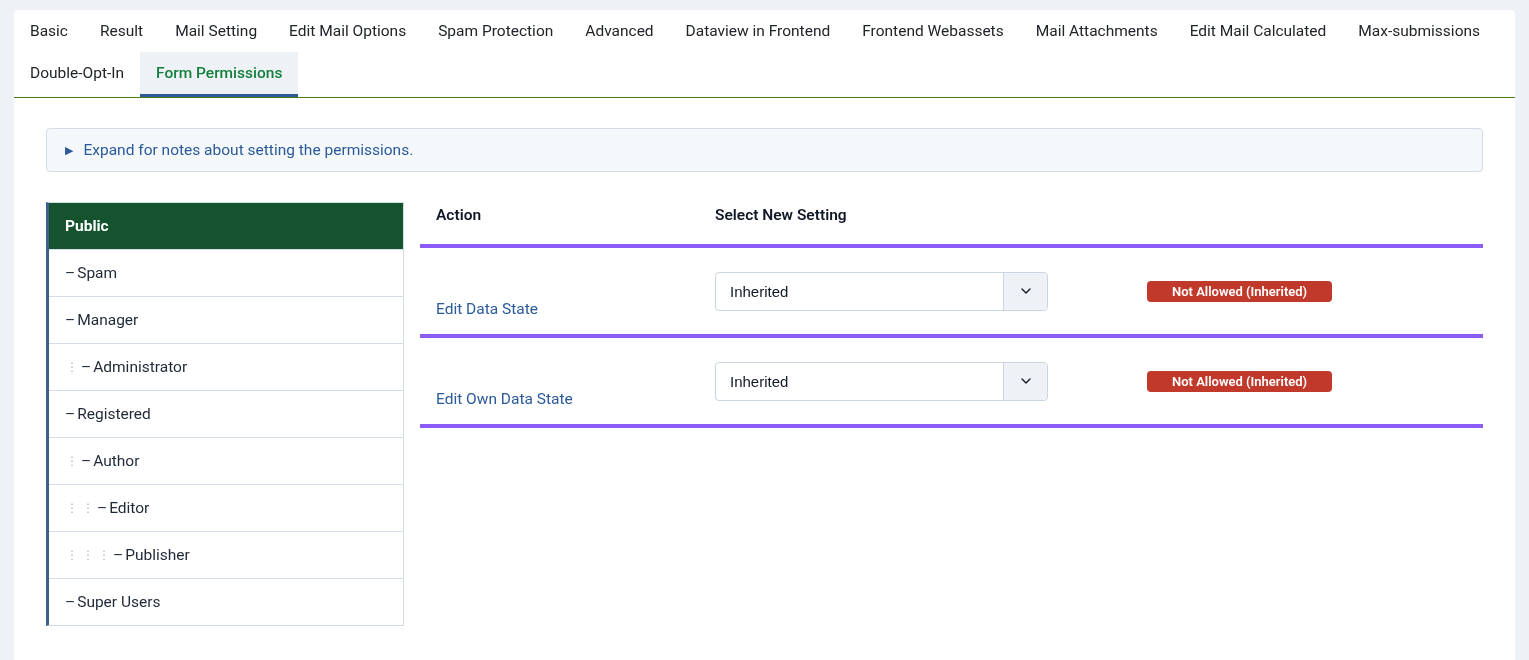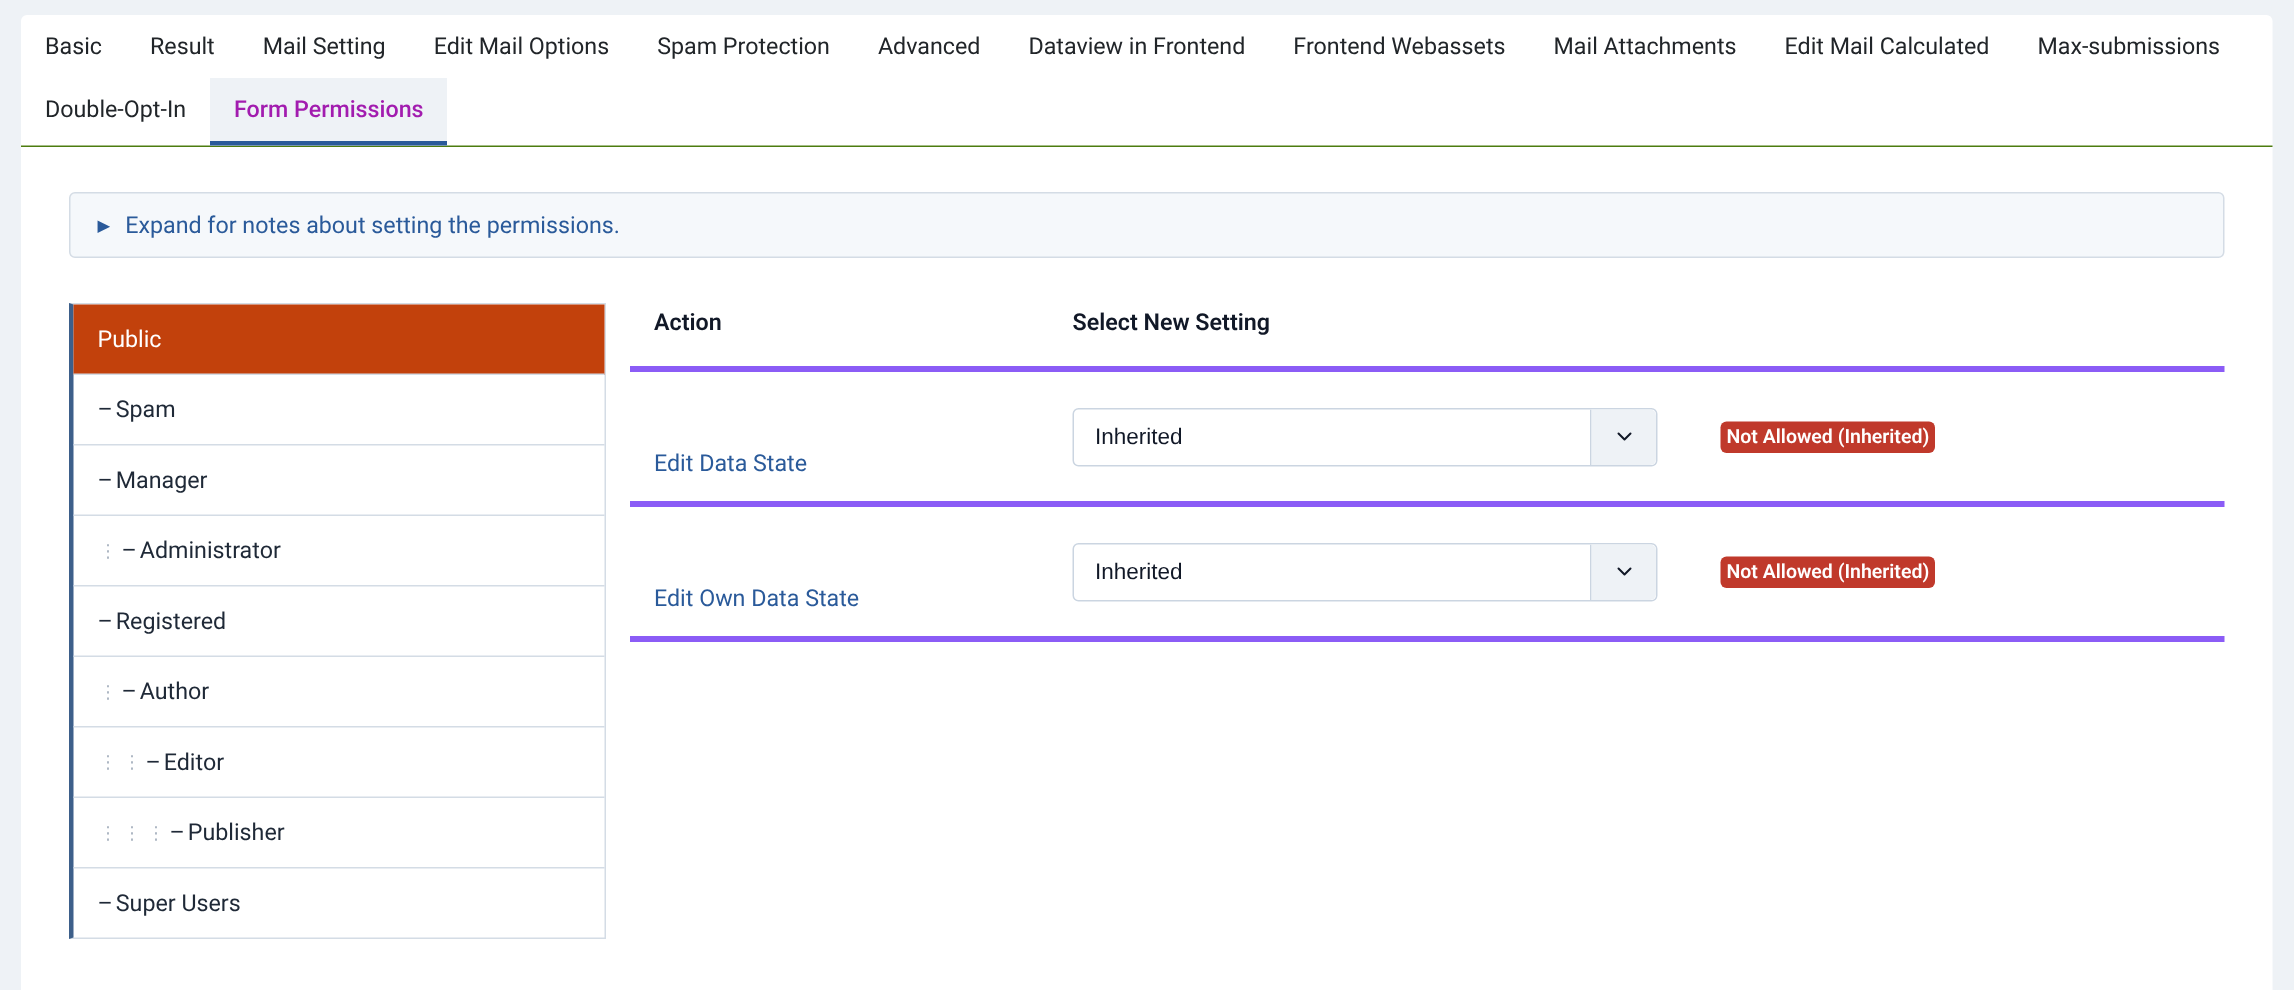--- a/index.html
+++ b/index.html
@@ -22,21 +22,21 @@
     flex-wrap: wrap;
     border-bottom: 1px solid #4d7c0f;
   }
   .tab {
     padding: 12px 16px;
     cursor: pointer;
     color: #212529;
     white-space: nowrap;
   }
   .tab.active {
-    color: #a21caf;
+    color: #15803d;
     font-weight: 500;
     border-bottom: 3px solid #2a5a9a;
     background: #eef2f6;
   }
 
   .content {
     padding: 30px 32px 40px 32px;
   }
 
   
@@ -72,23 +72,23 @@
   .group-item {
     padding: 14px 16px;
     border-bottom: 1px solid #d4dce5;
     cursor: pointer;
     display: flex;
     align-items: center;
     gap: 2px;
   }
   .group-item:last-child { border-bottom: none; }
   .group-item.active {
-    background: #c2410c;
+    background: #14532d;
     color: #fff;
-    font-weight: 400;
+    font-weight: 700;
     border-left: none;
   }
   .indent-col {
     display: inline-block;
     width: 14px;
     color: #aab4c1;
     text-align: center;
     font-size: 12px;
   }
   .dash { color: inherit; }
@@ -109,21 +109,21 @@
     font-weight: 600;
     padding-top: 4px;
     padding-bottom: 20px;
   }
   .perm-header > div { color: #111827; }
   .action-label { color: #2a5a9a; margin-top: 36px; }
 
   
   .select-wrap {
     position: relative;
-    width: 390px;
+    width: 333px;
     max-width: 100%;
   }
   .select-wrap select {
     width: 100%;
     appearance: none;
     -webkit-appearance: none;
     padding: 10px 44px 10px 14px;
     font-size: 15px;
     border: 1px solid #cbd5e1;
     border-radius: 4px;
@@ -144,21 +144,21 @@
   }
   .select-wrap .caret-box svg { width: 16px; height: 16px; }
 
   
   .badge-danger {
     display: inline-block;
     background: #c0392b;
     color: #fff;
     font-weight: 600;
     font-size: 13px;
-    padding: 3px 4px;
+    padding: 3px 25px;
     border-radius: 4px;
   }
 </style>
 </head>
 <body>
 
 <div class="panel">
 
   <div class="tabs" id="tabs-bar">
       <div class="tab">Basic</div>

